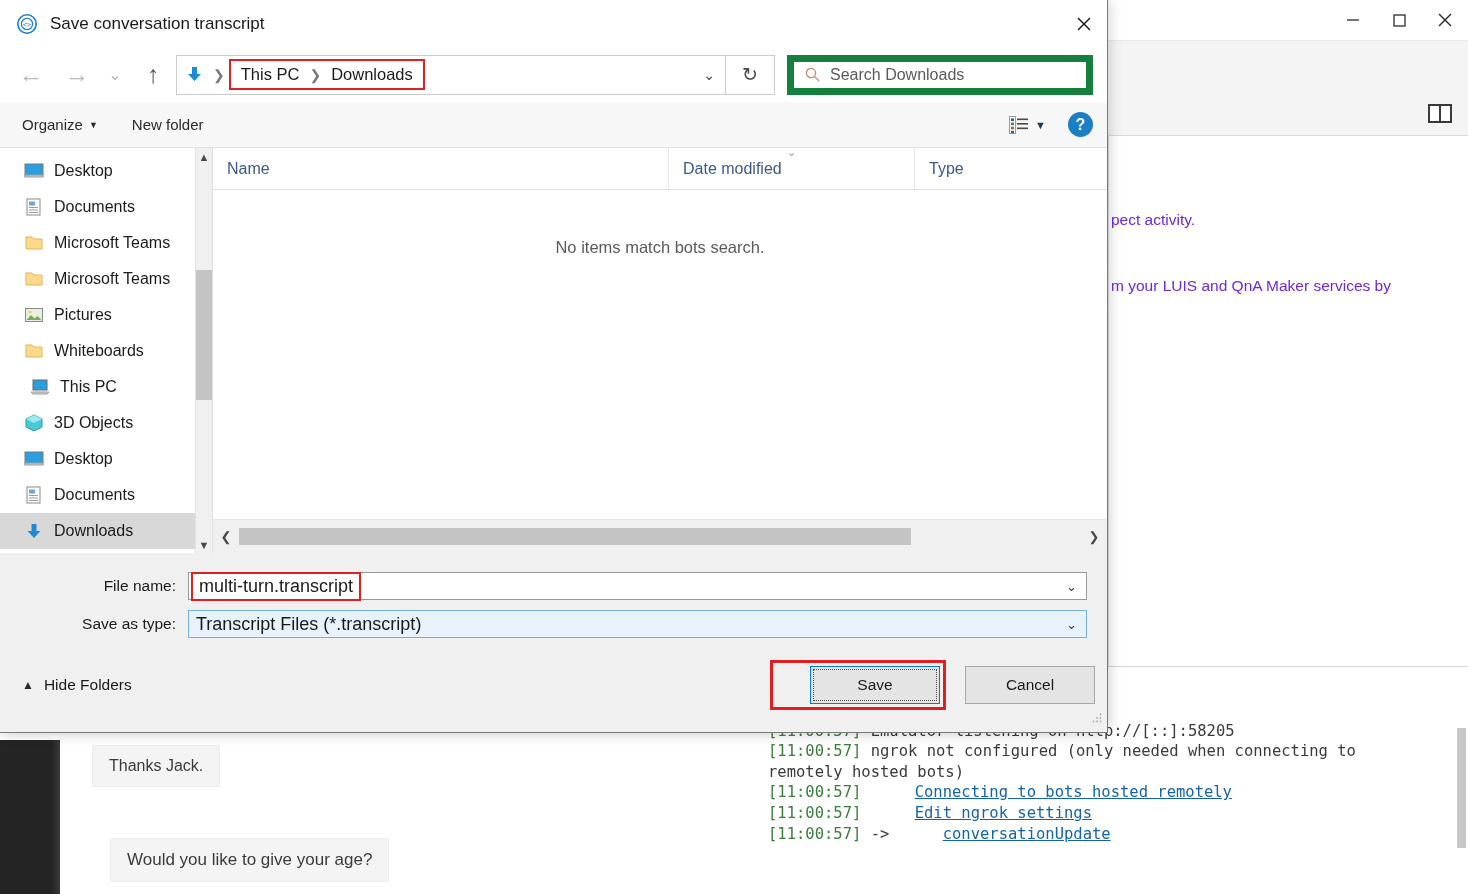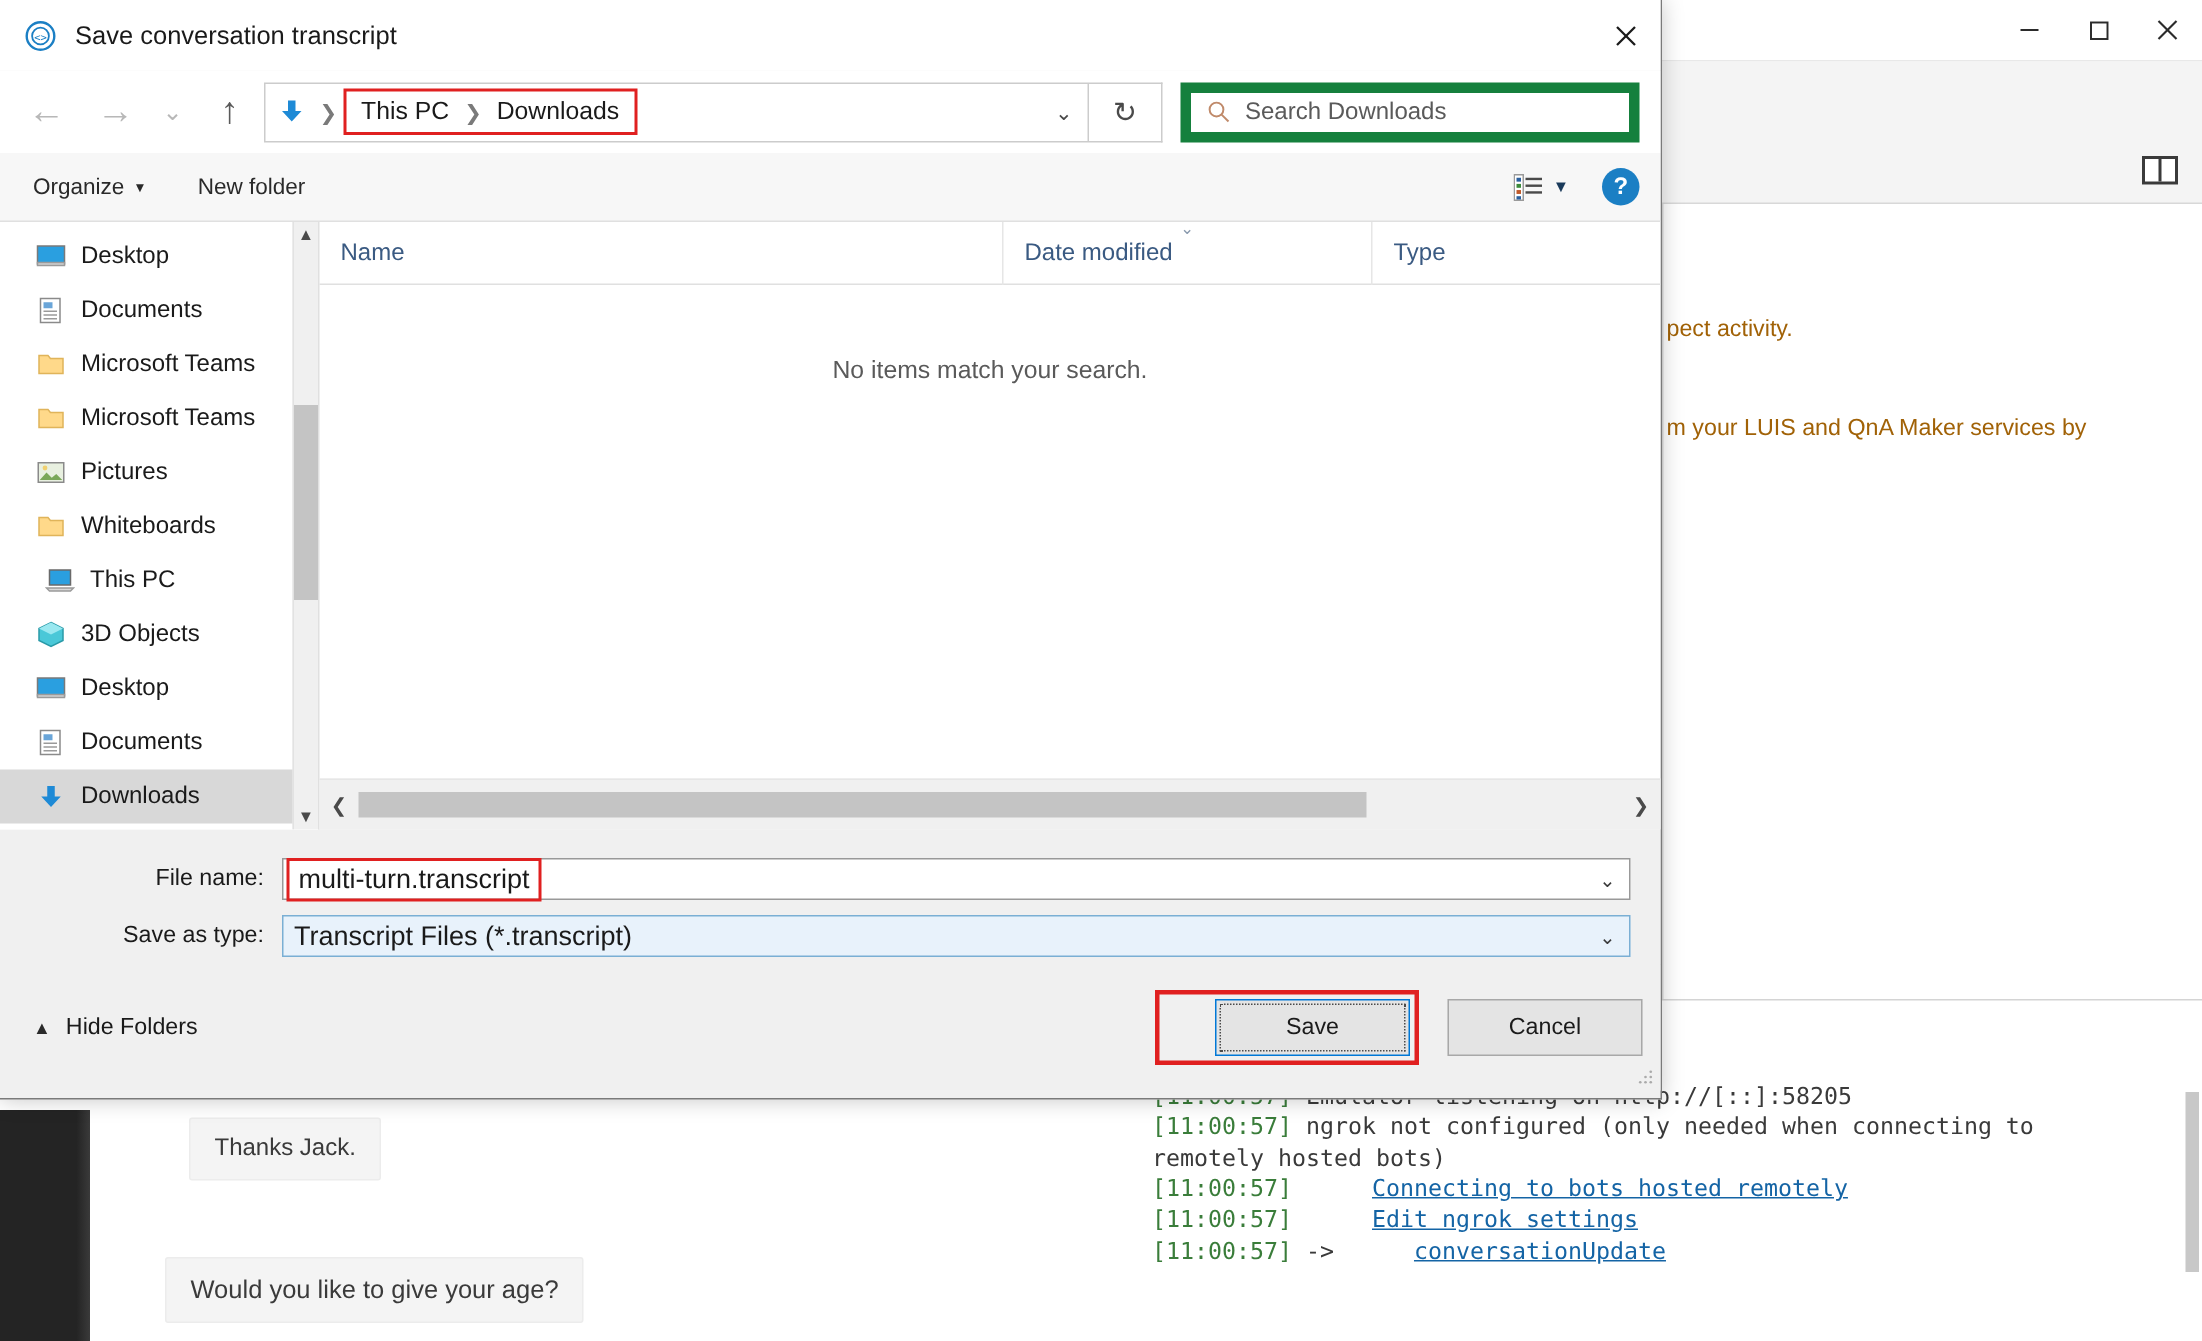--- a/index.html
+++ b/index.html
@@ -39,21 +39,21 @@
     content: ""; position: absolute; left: 50%; top: 0; bottom: 0; width: 2px;
     background: #3a3a3a; transform: translateX(-50%);
   }
 
   .bg-doc {
     position: absolute; left: 1108px; top: 136px; width: 360px; height: 530px;
     background: #ffffff; border-left: 1px solid #dddddd;
     padding: 75px 0 0 0; overflow: hidden;
   }
   .bg-doc p {
-    margin: 0 0 48px 0; color: #a16207; font-size: 15.5px; white-space: nowrap;
+    margin: 0 0 48px 0; color: #6d28d9; font-size: 15.5px; white-space: nowrap;
     padding-left: 2px;
   }
 
   .bg-divider {
     position: absolute; left: 1108px; top: 666px; width: 360px; height: 1px;
     background: #d4d4d4;
   }
 
   
   .chat-panel {
@@ -66,21 +66,21 @@
   }
   .chat-dark-strip::after {
     content: ""; position: absolute; right: 0; top: 0; bottom: 0; width: 9px;
     background: linear-gradient(to right, #242424, #3a3a3a);
   }
   .bubble {
     position: absolute; background: #f4f4f4; border: 1px solid #ececec;
     color: #3a3a3a; font-size: 16px; padding: 11px 16px; border-radius: 2px;
     white-space: nowrap;
   }
-  .bubble-1 { left: 126px; top: 5px; }
+  .bubble-1 { left: 92px; top: 5px; }
   .bubble-2 { left: 110px; top: 98px; font-size: 17px; }
 
   
   .term {
     position: absolute; left: 746px; top: 700px; width: 722px; height: 194px;
     background: #ffffff; overflow: hidden;
     font-family: "DejaVu Sans Mono", monospace; font-size: 15.5px;
     line-height: 1.33;
     padding: 0 0 0 22px;
     color: #3a3a3a;
@@ -488,21 +488,21 @@
             <span>Name</span>
           </div>
           <div class="col col-date">
             <span class="sort-ind">⌄</span>
             <span>Date modified</span>
           </div>
           <div class="col col-type">
             <span>Type</span>
           </div>
         </div>
-        <div class="empty-msg">No items match your search.</div>
+        <div class="empty-msg">No items match bots search.</div>
         <div class="hscroll">
           <div class="hs-arrow">❮</div>
           <div class="hs-track">
             <div class="hs-thumb"></div>
           </div>
           <div class="hs-arrow">❯</div>
         </div>
       </div>
     </div>
 

